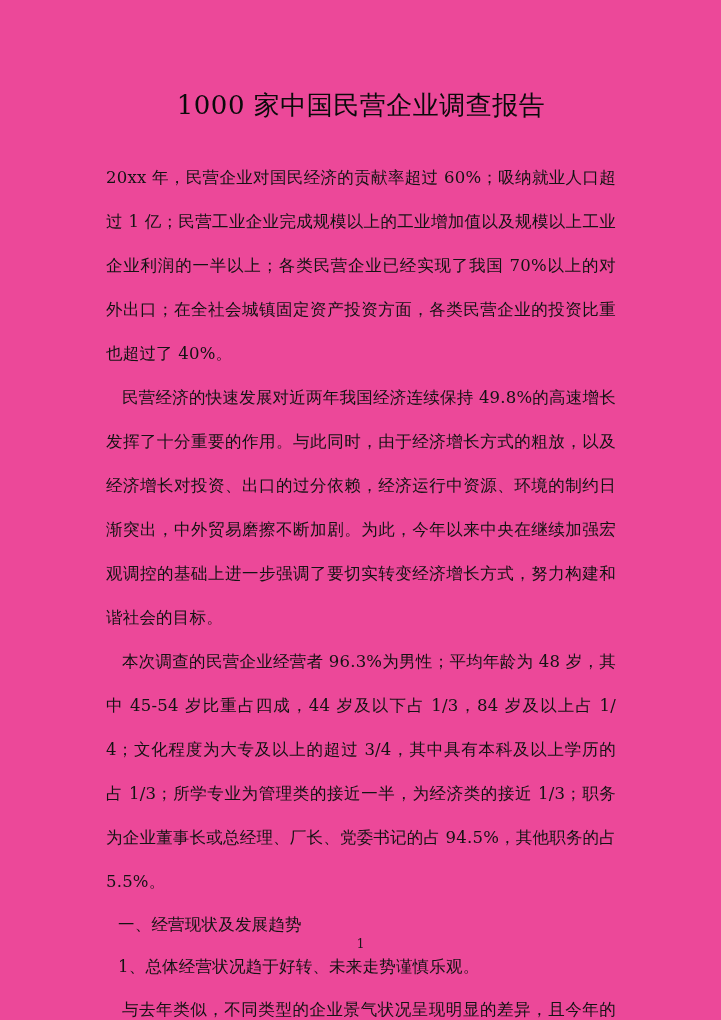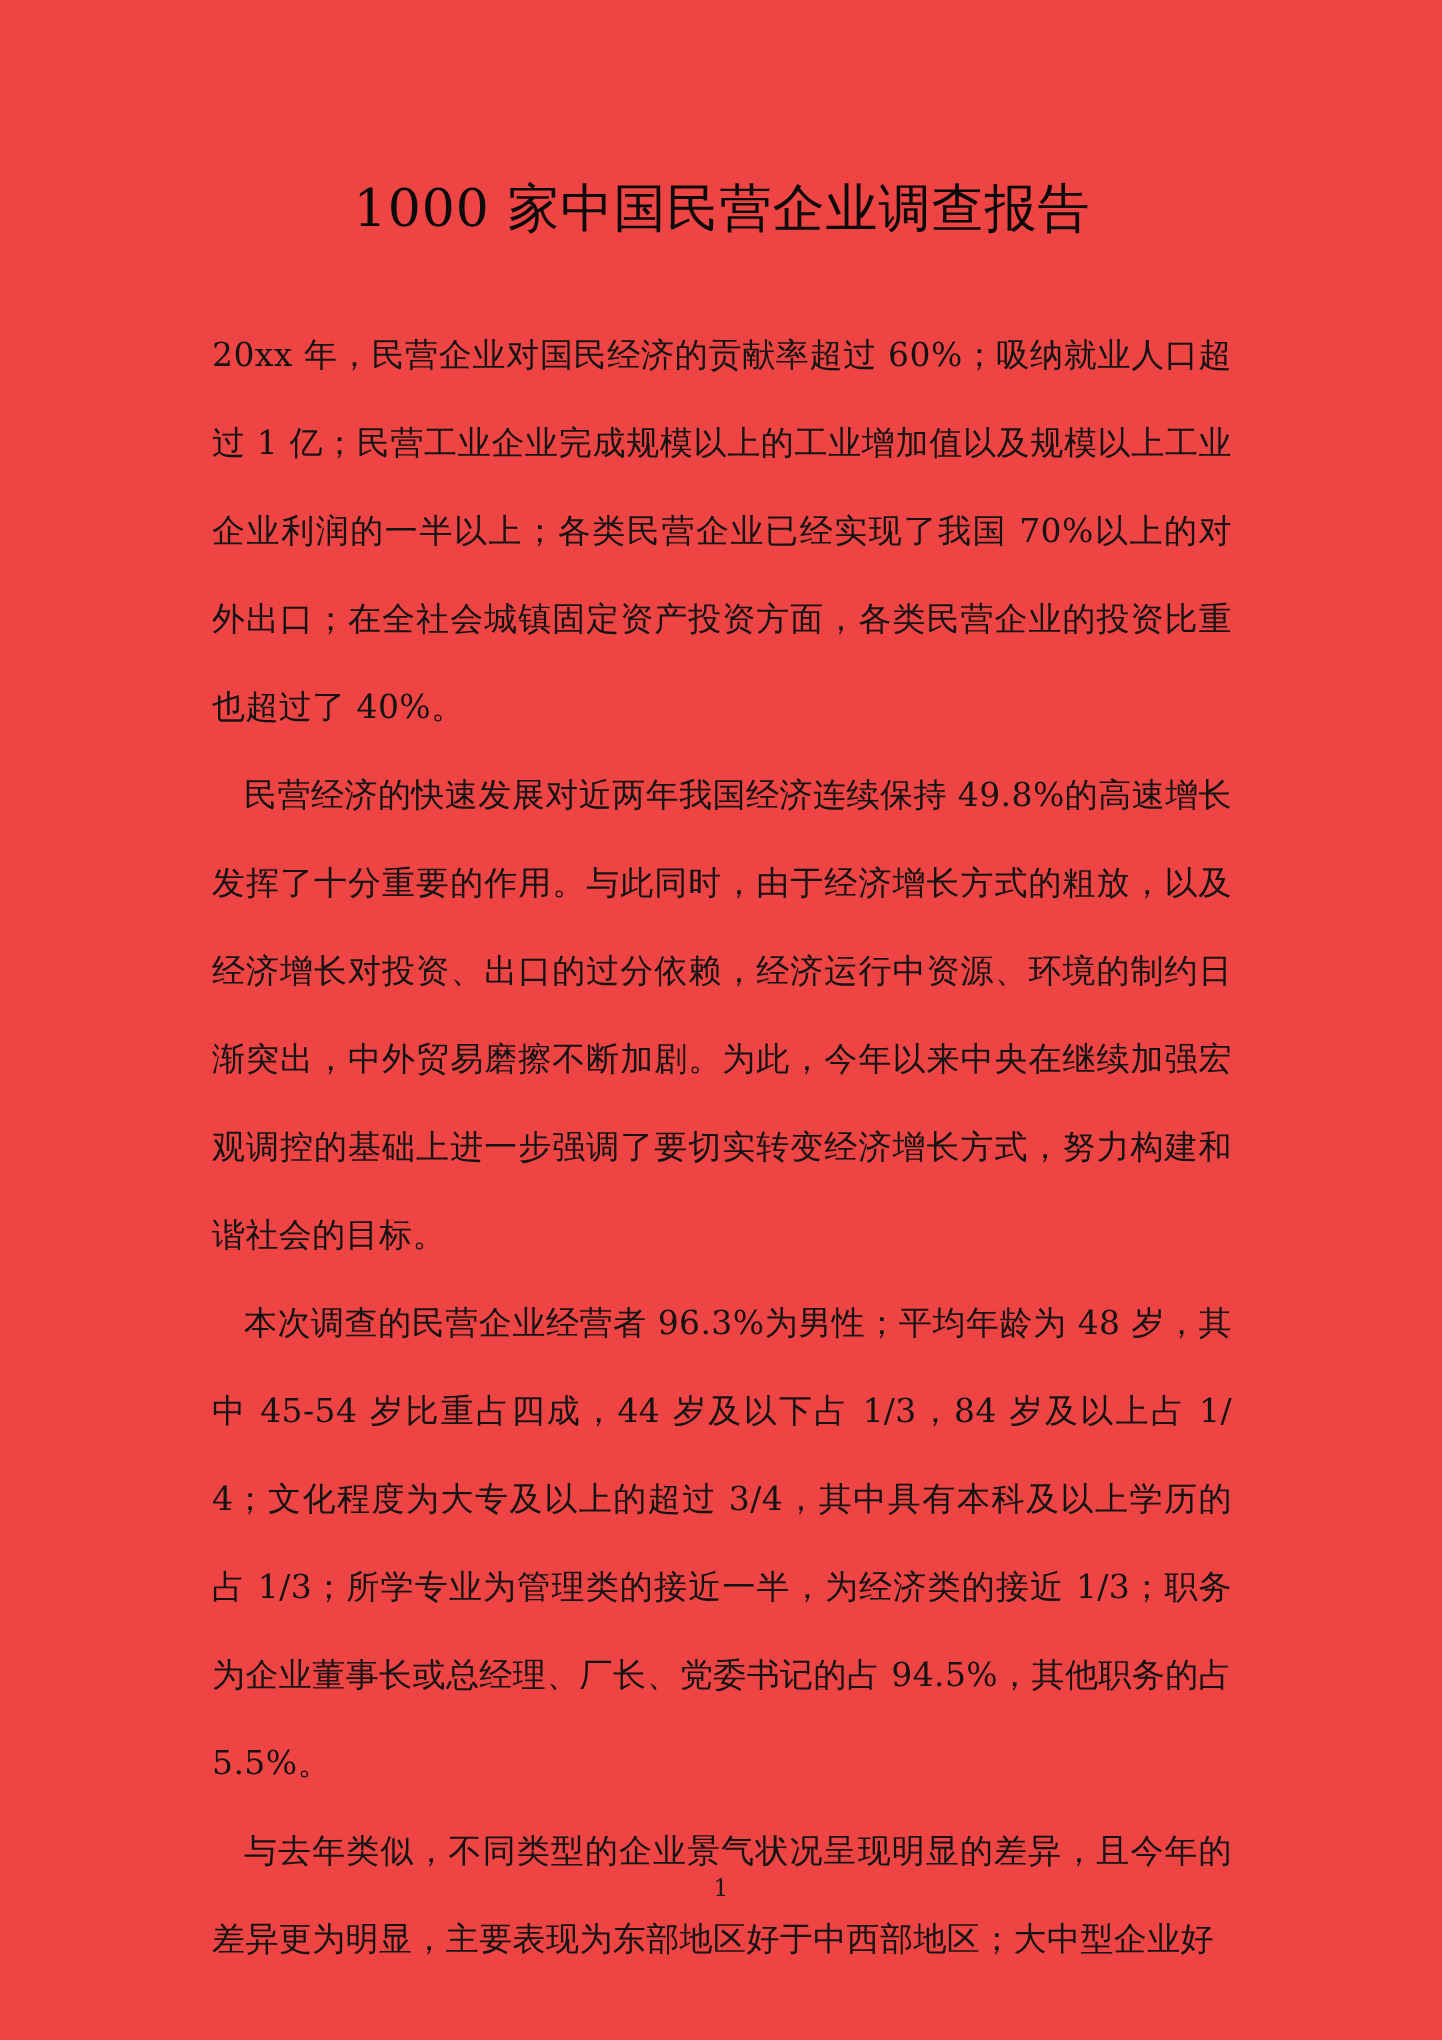--- a/index.html
+++ b/index.html
@@ -11,21 +11,21 @@
   body {
     font-family: "DejaVu Serif", "Liberation Serif", serif;
     color: #000000;
     -webkit-font-smoothing: antialiased;
   }
   .page {
     position: relative;
     width: 721px;
     height: 1020px;
     margin: 0 auto;
-    background: #ef4444;
+    background: #ec4899;
     overflow: hidden;
     box-sizing: border-box;
   }
   .content {
     position: absolute;
     left: 106px;
     top: 0;
     width: 510px;
   }
   .doc-title {
@@ -100,21 +100,23 @@
     <h1 class="doc-title">1000 家中国民营企业调查报告</h1>
 
     <div class="body-block">
 
       <p class="para">20xx 年，民营企业对国民经济的贡献率超过 60%；吸纳就业人口超过 1 亿；民营工业企业完成规模以上的工业增加值以及规模以上工业企业利润的一半以上；各类民营企业已经实现了我国 70%以上的对外出口；在全社会城镇固定资产投资方面，各类民营企业的投资比重也超过了 40%。</p>
 
       <p class="para indent">民营经济的快速发展对近两年我国经济连续保持 49.8%的高速增长发挥了十分重要的作用。与此同时，由于经济增长方式的粗放，以及经济增长对投资、出口的过分依赖，经济运行中资源、环境的制约日渐突出，中外贸易磨擦不断加剧。为此，今年以来中央在继续加强宏观调控的基础上进一步强调了要切实转变经济增长方式，努力构建和谐社会的目标。</p>
 
       <p class="para indent">本次调查的民营企业经营者 96.3%为男性；平均年龄为 48 岁，其中 45-54 岁比重占四成，44 岁及以下占 1/3，84 岁及以上占 1/4；文化程度为大专及以上的超过 3/4，其中具有本科及以上学历的占 1/3；所学专业为管理类的接近一半，为经济类的接近 1/3；职务为企业董事长或总经理、厂长、党委书记的占 94.5%，其他职务的占 5.5%。</p>
 
+      <p class="heading-line">一、经营现状及发展趋势</p>
 
+      <p class="numbered-line">1、总体经营状况趋于好转、未来走势谨慎乐观。</p>
 
       <p class="para indent">与去年类似，不同类型的企业景气状况呈现明显的差异，且今年的差异更为明显，主要表现为东部地区好于中西部地区；大中型企业好</p>
 
     </div>
 
   </div>
 
   <div class="page-number">1</div>
 
 </div>

